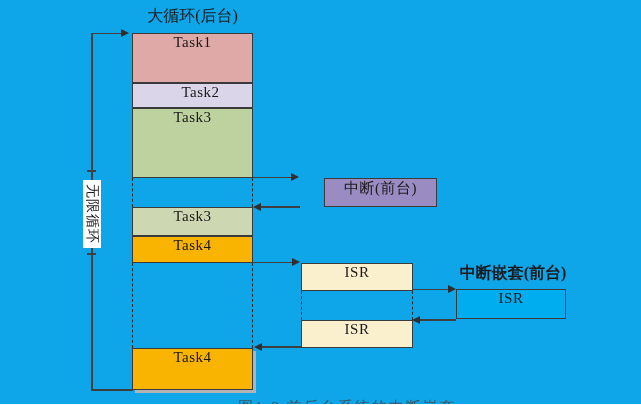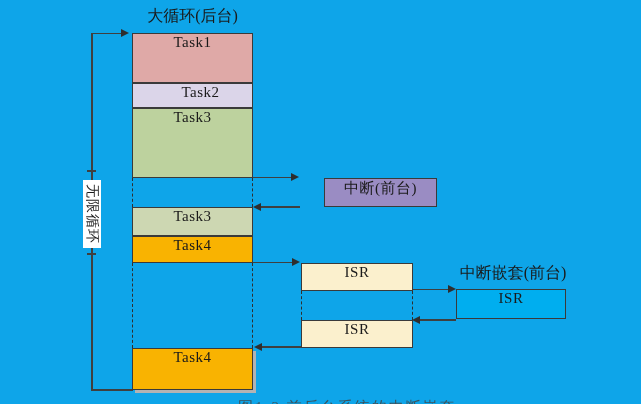--- a/index.html
+++ b/index.html
@@ -35,21 +35,21 @@
   .gil{left:301px;top:291px;height:29px;}
   .gir{left:412px;top:291px;height:29px;}
   
   .hl{position:absolute;height:1.5px;background:#3f3f3f;}
   .vl{position:absolute;width:1.5px;background:#3f3f3f;}
   .ah{position:absolute;width:0;height:0;border-top:4px solid transparent;border-bottom:4px solid transparent;}
   .ah.r{border-left:8px solid #2e2e2e;}
   .ah.l{border-right:8px solid #2e2e2e;}
   
   .title{position:absolute;left:125px;top:6px;width:135px;text-align:center;font-size:16px;}
-  .nested-title{position:absolute;left:443px;top:263px;width:140px;text-align:center;font-size:16px;}
+  .nested-title{position:absolute;left:443px;top:263px;width:140px;text-align:center;font-size:16px;font-weight:bold;}
   .loop-label-anchor{position:absolute;left:92px;top:214px;width:0;height:0;}
   .loop-label{
     position:absolute;left:0;top:0;transform:translate(-50%,-50%) rotate(90deg);
     white-space:nowrap;background:#fff;padding:0 4px;font-size:14px;letter-spacing:1px;
   }
   .tick{position:absolute;width:9px;height:1.5px;background:#3f3f3f;}
   .caption-clip{
     position:absolute;left:238px;top:398px;width:256px;height:7px;overflow:hidden;
     font-size:15px;color:#444;letter-spacing:2px;opacity:.85;
   }

